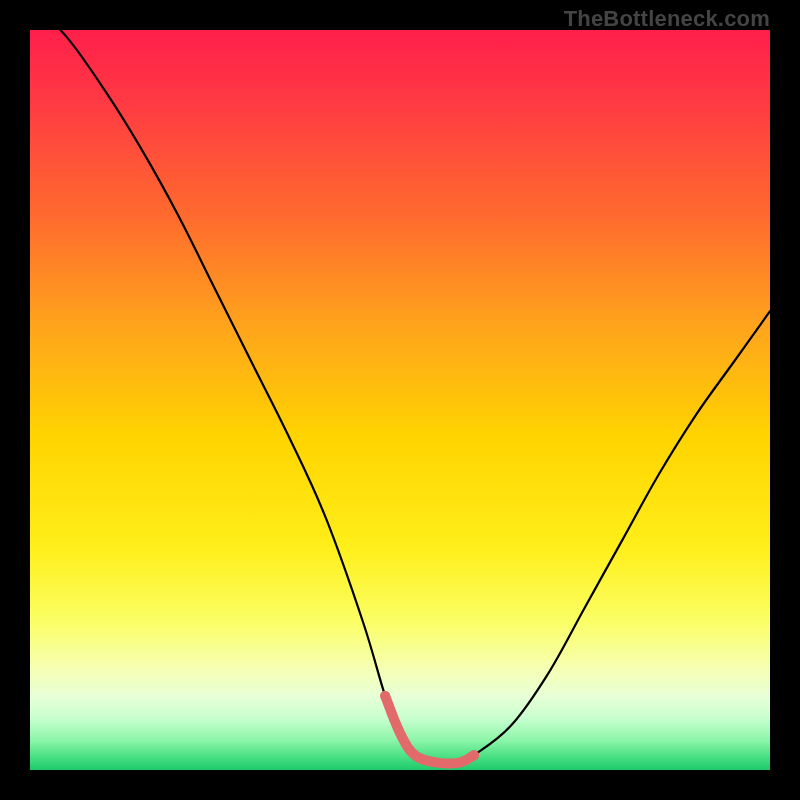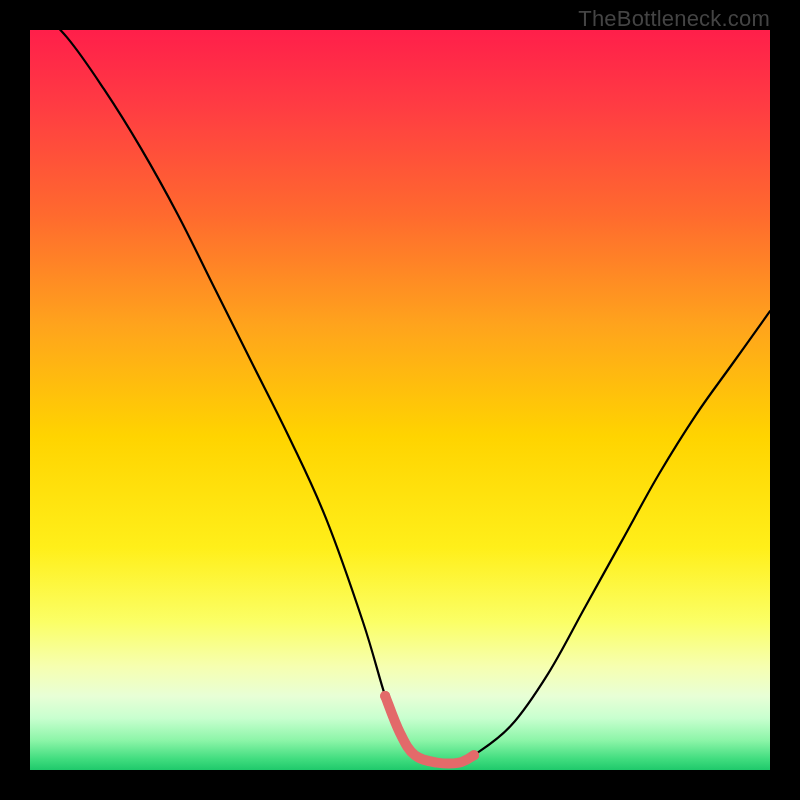--- a/index.html
+++ b/index.html
@@ -30,21 +30,21 @@
     top: 0;
     width: 100%;
     height: 100%;
   }
   .watermark {
     position: absolute;
     top: 6px;
     right: 30px;
     color: #444;
     font-size: 22px;
-    font-weight: 400;
+    font-weight: 700;
     letter-spacing: 0.2px;
   }
   .curve-svg {
     position: absolute;
     left: 0;
     top: 0;
     width: 100%;
     height: 100%;
   }
 </style>

